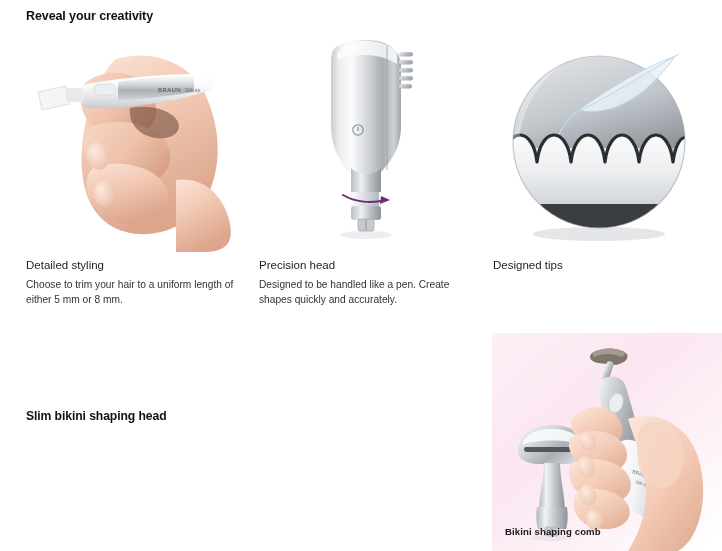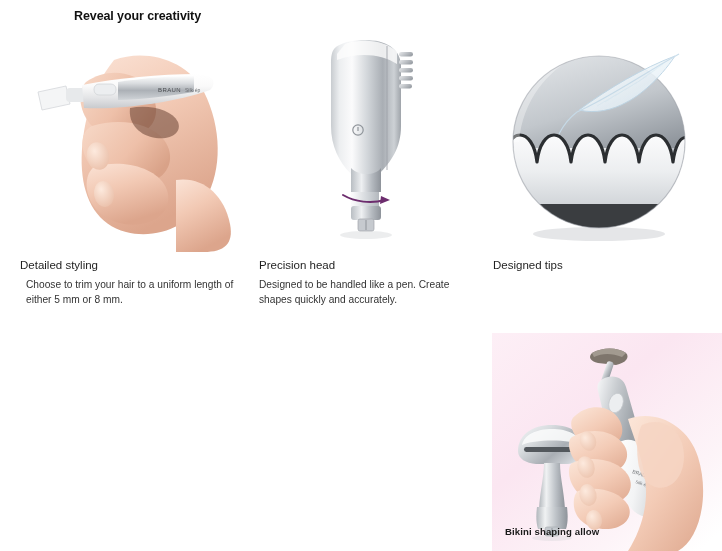--- a/index.html
+++ b/index.html
@@ -19,21 +19,20 @@
 
   
   .headline {
     position: absolute;
     left: 26px;
     top: 9px;
     font-size: 12.5px;
     font-weight: bold;
     color: #111111;
     letter-spacing: -0.1px;
-    margin-left: 48px;
   }
 
   
   .col {
     position: absolute;
     top: 30px;
   }
   .col-1 { left: 26px;  width: 215px; }
   .col-2 { left: 259px; width: 215px; }
   .col-3 { left: 493px; width: 212px; }
@@ -52,21 +51,21 @@
     font-weight: normal;
     letter-spacing: 0px;
     white-space: nowrap;
   }
   .cap-body {
     position: absolute;
     font-size: 10.2px;
     line-height: 14.5px;
     color: #333333;
   }
-  .c1-title { left: 20px;  top: 259px; }
+  .c1-title { left: 26px;  top: 259px; }
   .c2-title { left: 259px; top: 259px; }
   .c3-title { left: 493px; top: 259px; }
   .c1-body  { left: 26px;  top: 278px; width: 222px; }
   .c2-body  { left: 259px; top: 278px; width: 216px; }
   .c3-body  { left: 493px; top: 278px; width: 212px; }
 
   
   .bottom-title {
     position: absolute;
     left: 26px;
@@ -312,20 +311,21 @@
           </g>
         </g>
 
         <ellipse cx="106" cy="204" rx="66" ry="7" fill="#a8adb3" opacity="0.3"></ellipse>
       </svg>
     </div>
   </div>
 
   <div class="cap-title c3-title">Designed tips</div>
 
+  <div class="bottom-title">Slim bikini shaping head</div>
 
   <div class="pink-panel">
     <svg class="svg-fill" viewBox="0 0 230 218" preserveAspectRatio="none">
       <defs>
         <linearGradient id="pinkBg" x1="0" y1="0" x2="0.9" y2="1">
           <stop offset="0%" stop-color="#fdeff6"></stop>
           <stop offset="40%" stop-color="#fbe6f1"></stop>
           <stop offset="78%" stop-color="#fdf4f8"></stop>
           <stop offset="100%" stop-color="#ffffff"></stop>
         </linearGradient>
@@ -403,16 +403,16 @@
         <ellipse cx="102" cy="187" rx="8" ry="10" transform="rotate(-8 102 187)" fill="url(#nailG2)"></ellipse>
 
         <path d="M136 86 C164 76 196 92 206 124 C218 162 208 206 186 218 L136 218
                  C150 196 158 168 152 140 C148 118 140 100 136 86 Z" fill="url(#skinC)"></path>
 
         <path d="M150 92 C166 84 184 92 190 110 C196 130 188 150 174 154 C160 158 148 146 146 128
                  C144 112 146 98 150 92 Z" fill="#f6d5c3" opacity="0.85"></path>
       </g>
 
     </svg>
-    <div class="panel-caption">Bikini shaping allow</div>
+    <div class="panel-caption">Bikini shaping comb</div>
   </div>
 
 </div>
 
 </body></html>

